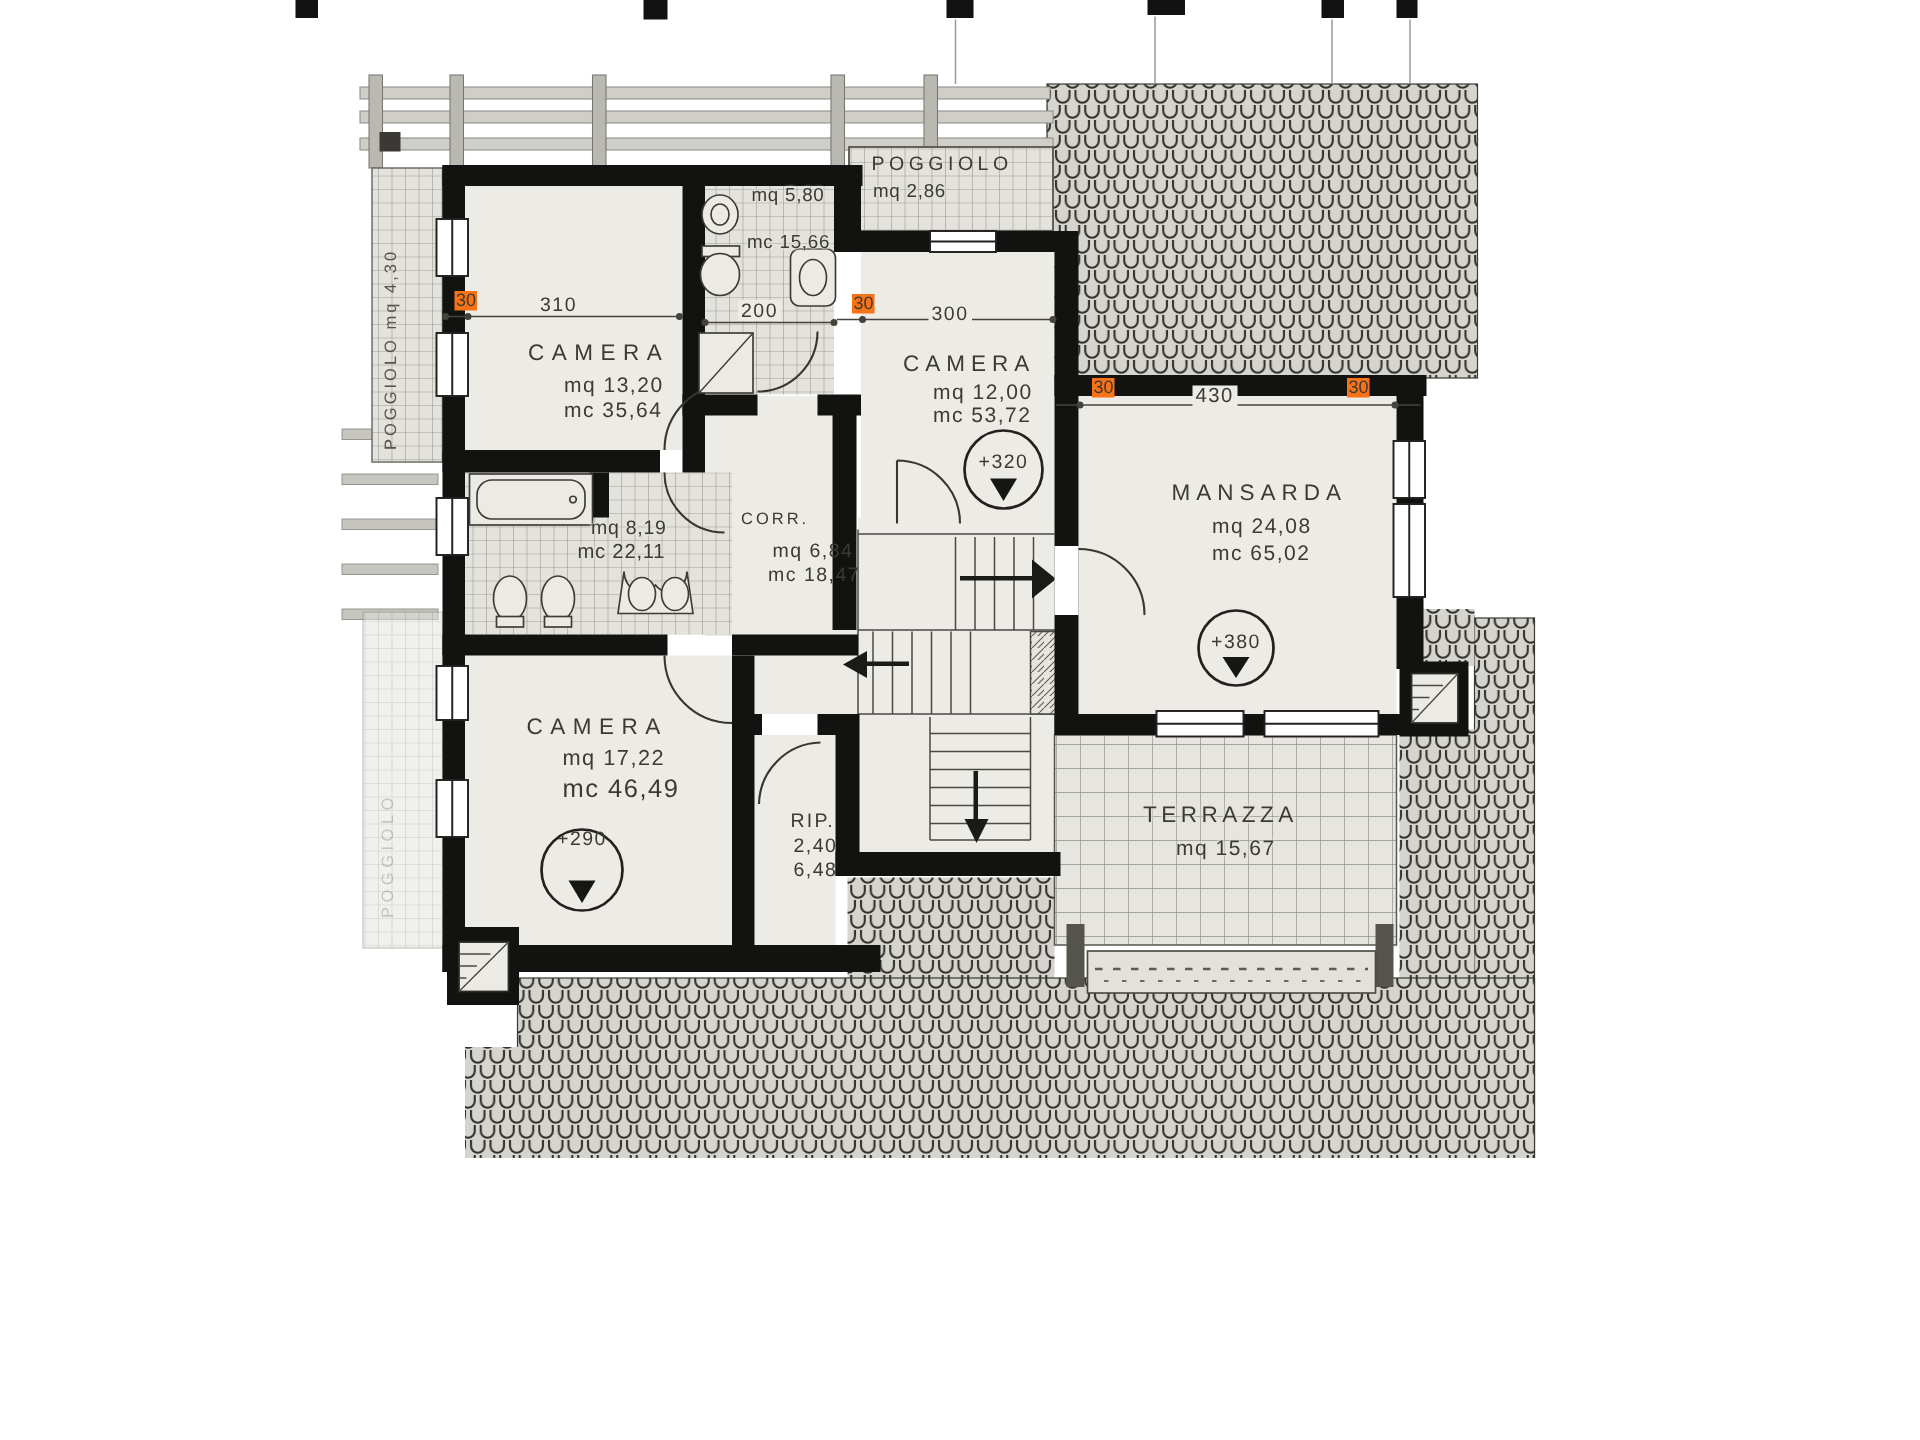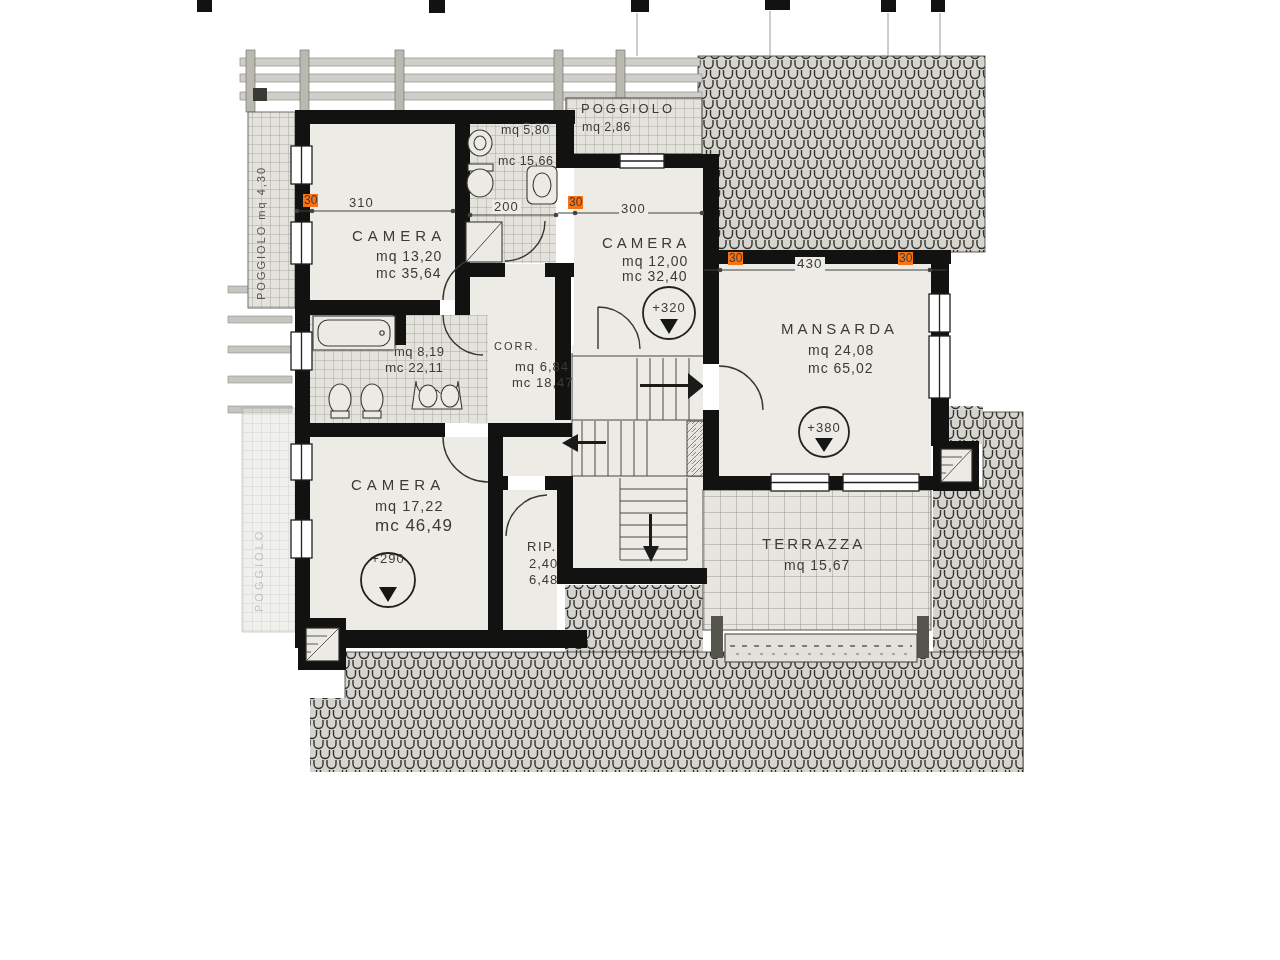--- a/index.html
+++ b/index.html
@@ -304,21 +304,21 @@
 
 <div class="lbl nm2" style="left:352px;top:228px;">CAMERA</div>
 <div class="lbl val" style="left:356px;top:249px;">mq 13,20</div>
 <div class="lbl val" style="left:356px;top:266px;">mc 35,64</div>
 
 <div class="lbl val-s halo" style="left:501px;top:124px;">mq 5,80</div>
 <div class="lbl val-s halo" style="left:498px;top:123px;margin-top:32px;">mc 15,66</div>
 
 <div class="lbl nm" style="left:602px;top:235px;">CAMERA</div>
 <div class="lbl val" style="left:602px;top:254px;">mq 12,00</div>
-<div class="lbl val" style="left:602px;top:269px;">mc 32,40</div>
+<div class="lbl val" style="left:602px;top:269px;">mc 53,72</div>
 
 <div class="lbl nm" style="left:781px;top:321px;">MANSARDA</div>
 <div class="lbl val" style="left:788px;top:343px;">mq 24,08</div>
 <div class="lbl val" style="left:788px;top:361px;">mc 65,02</div>
 
 <div class="lbl val-s halo" style="left:394px;top:345px;font-size:13px;">mq 8,19</div>
 <div class="lbl val-s halo" style="left:385px;top:361px;font-size:13.5px;">mc 22,11</div>
 
 <div class="lbl nm" style="left:494px;top:341px;font-size:11px;letter-spacing:2px;">CORR.</div>
 <div class="lbl val" style="left:495px;top:360px;font-size:13px;">mq 6,84</div>
@@ -329,21 +329,21 @@
 <div class="lbl val" style="left:355px;top:517px;font-size:17px;">mc 46,49</div>
 
 <div class="lbl val" style="left:507px;top:540px;font-size:13px;letter-spacing:1.5px;">RIP.</div>
 <div class="lbl val" style="left:509px;top:557px;font-size:13px;">2,40</div>
 <div class="lbl val" style="left:509px;top:573px;font-size:13px;">6,48</div>
 
 <div class="lbl nm halo" style="left:762px;top:536px;letter-spacing:3px;">TERRAZZA</div>
 <div class="lbl val halo" style="left:764px;top:558px;">mq 15,67</div>
 
 <div class="lbl dim-s" style="left:303px;top:194px;">30</div>
-<div class="lbl dim" style="left:347px;top:196px;text-align:right;">310</div>
+<div class="lbl dim" style="left:358px;top:196px;text-align:right;">310</div>
 <div class="lbl dim" style="left:492px;top:200px;">200</div>
 <div class="lbl dim-s" style="left:568px;top:196px;">30</div>
 <div class="lbl dim" style="left:619px;top:202px;">300</div>
 <div class="lbl dim-s" style="left:728px;top:252px;">30</div>
 <div class="lbl dim" style="left:795px;top:257px;font-size:13.5px;">430</div>
 <div class="lbl dim-s" style="left:898px;top:252px;">30</div>
 
 <div class="lbl lvl" style="left:647px;top:301px;">+320</div>
 <div class="lbl lvl" style="left:802px;top:421px;">+380</div>
 <div class="lbl lvl" style="left:366px;top:552px;font-size:13px;">+290</div>

